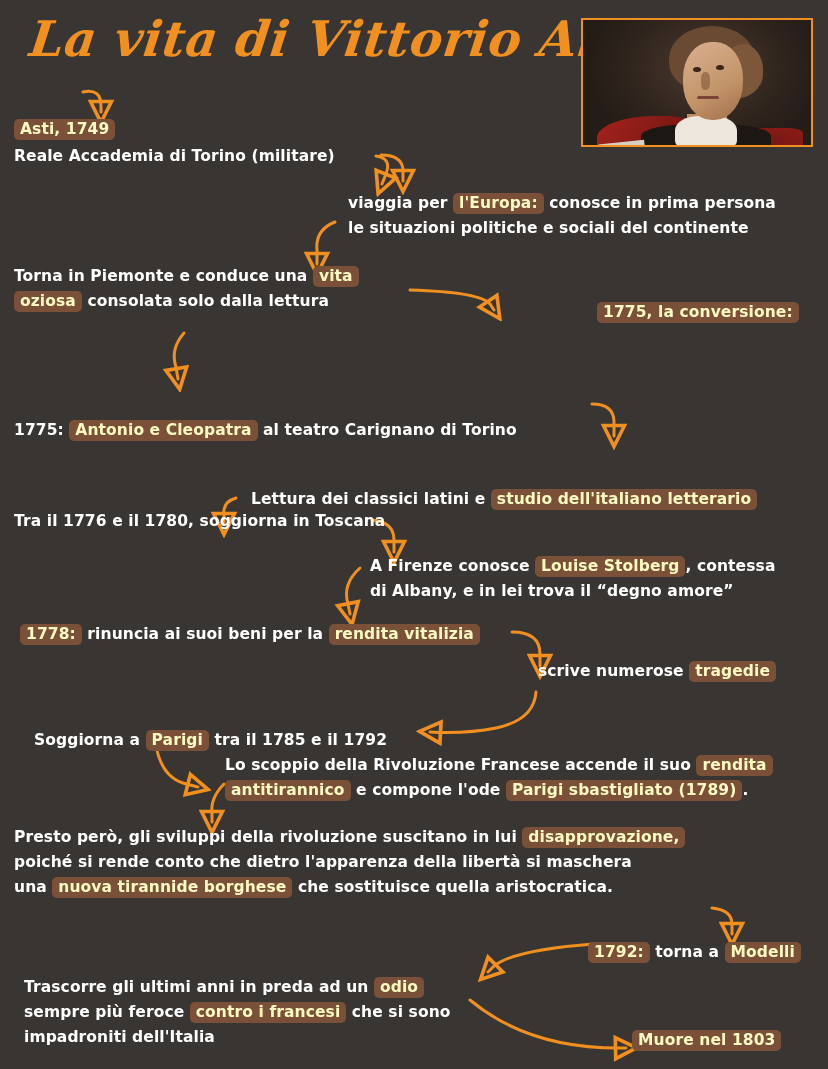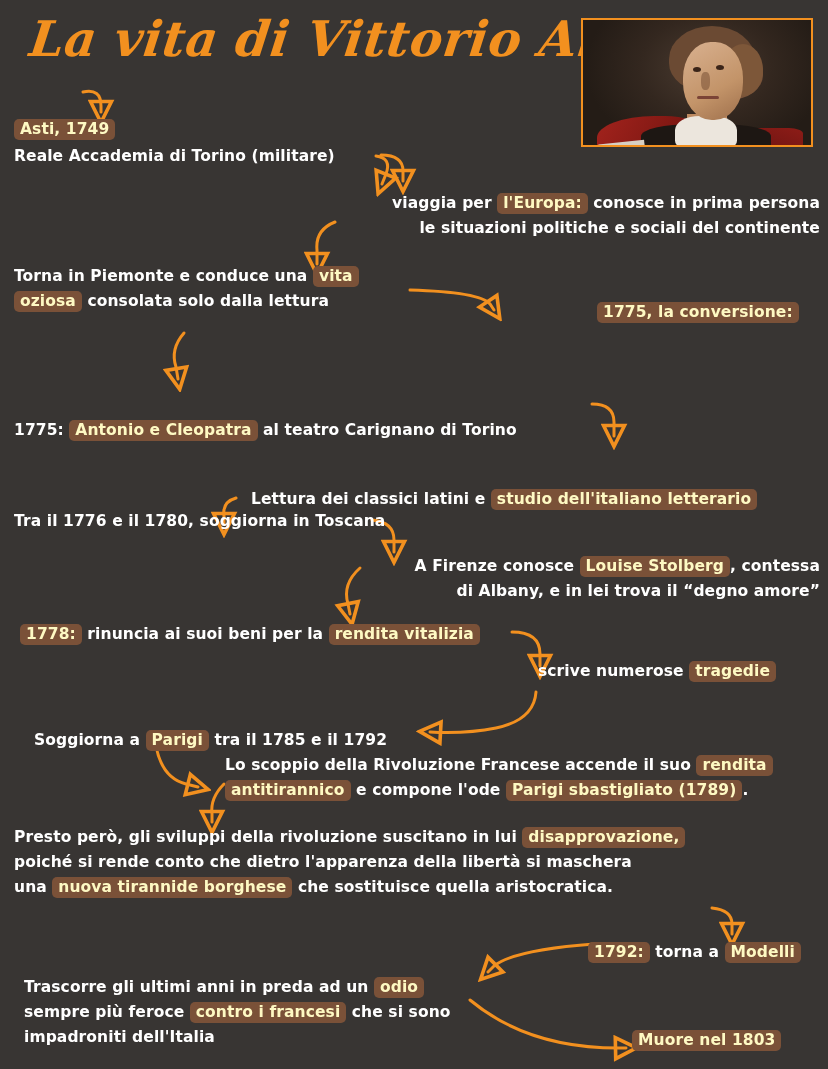--- a/index.html
+++ b/index.html
@@ -144,21 +144,21 @@
   .tb {
     position: absolute;
     font-family: "DejaVu Sans", sans-serif;
     font-weight: bold;
     font-size: 15.5px;
     line-height: 25px;
     color: #ffffff;
     letter-spacing: 0.1px;
     white-space: nowrap;
   }
-  .tb.right  { text-align: right; }
+  .tb.right  { }
   .hl {
     background: #7a5138;
     color: #fef9c3;
     border-radius: 5px;
     padding: 1px 6px 2px 6px;
     box-decoration-break: clone;
     -webkit-box-decoration-break: clone;
   }
 </style>
 </head>

